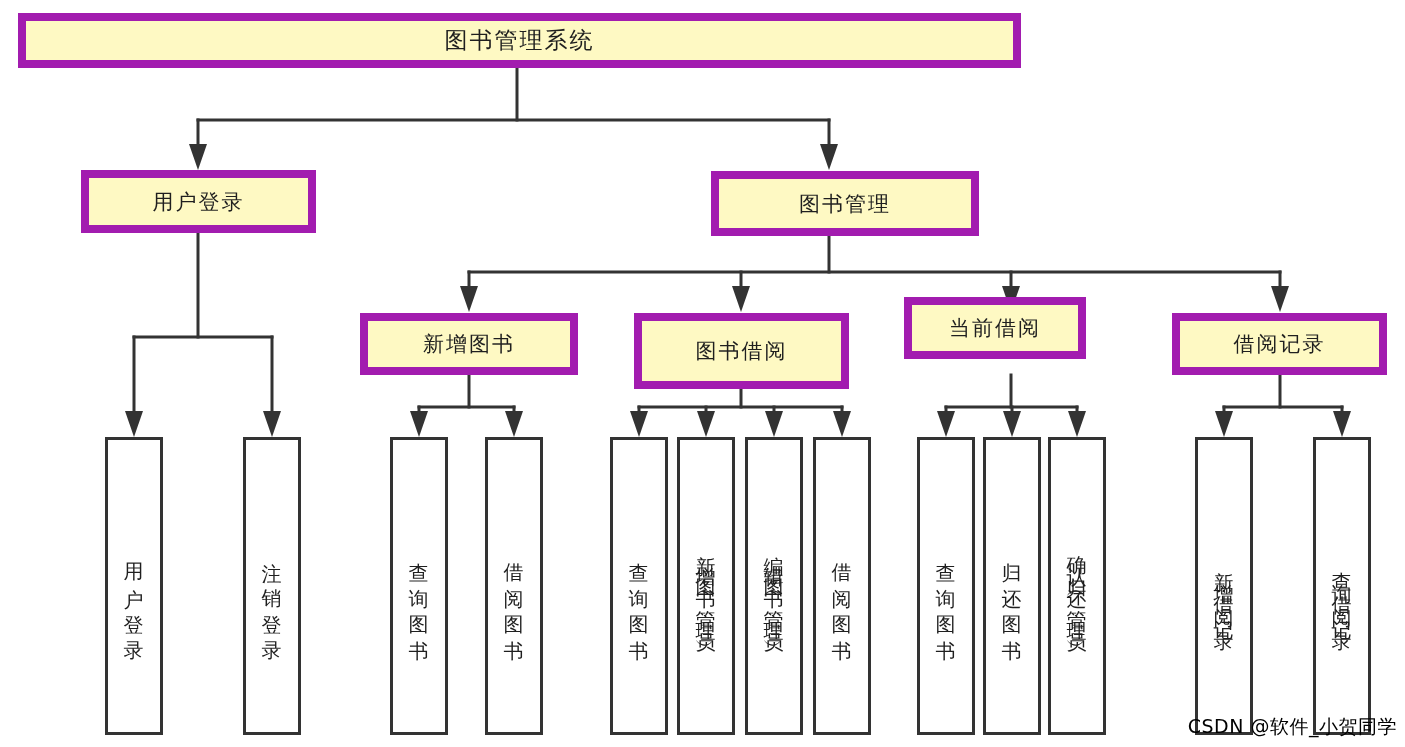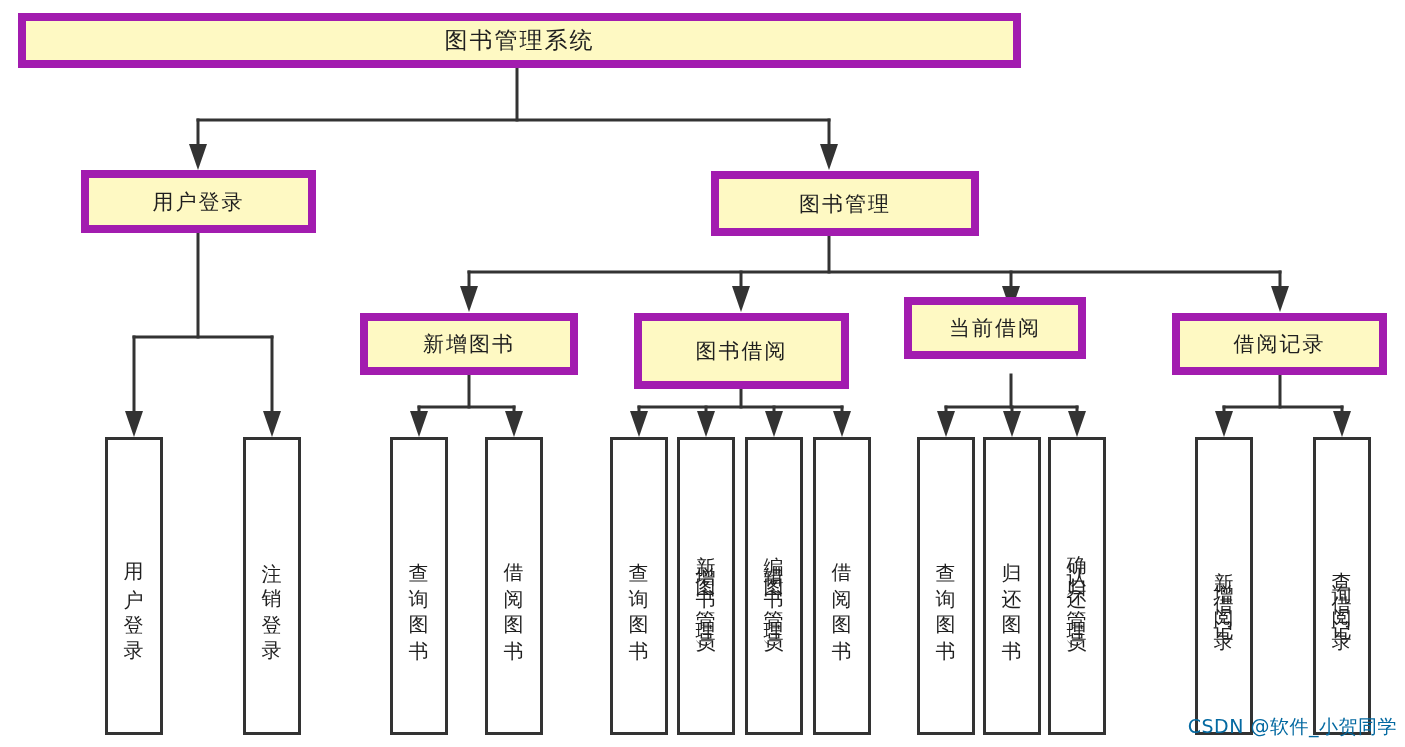--- a/index.html
+++ b/index.html
@@ -80,21 +80,21 @@
   .leaf-11 { left: 1048px; }
   .leaf-12 { left: 1195px; }
   .leaf-13 { left: 1313px; }
 
   .watermark {
     position: absolute;
     right: 8px;
     bottom: 7px;
     font-size: 19px;
     letter-spacing: 0.5px;
-    color: #0369a1;
+    color: #000000;
     white-space: nowrap;
     z-index: 5;
   }
 </style>
 </head>
 <body>
 
 <div class="canvas">
 
   <svg class="connectors" viewBox="0 0 1405 747" xmlns="http://www.w3.org/2000/svg" aria-hidden="true">

